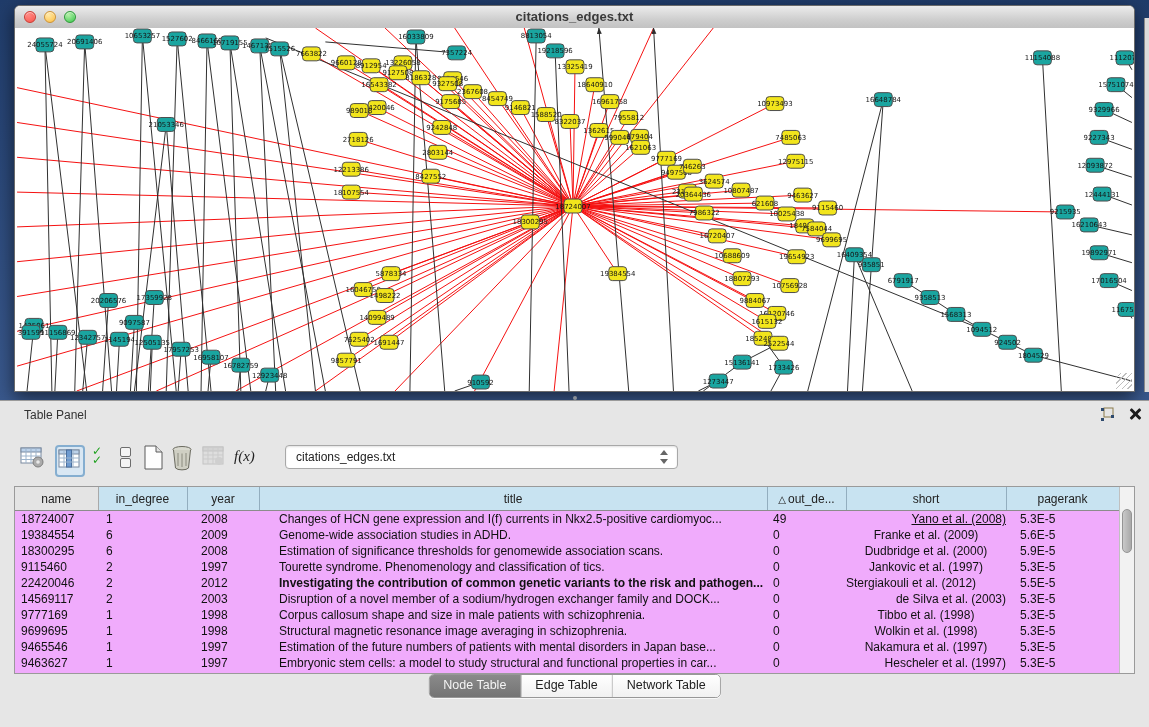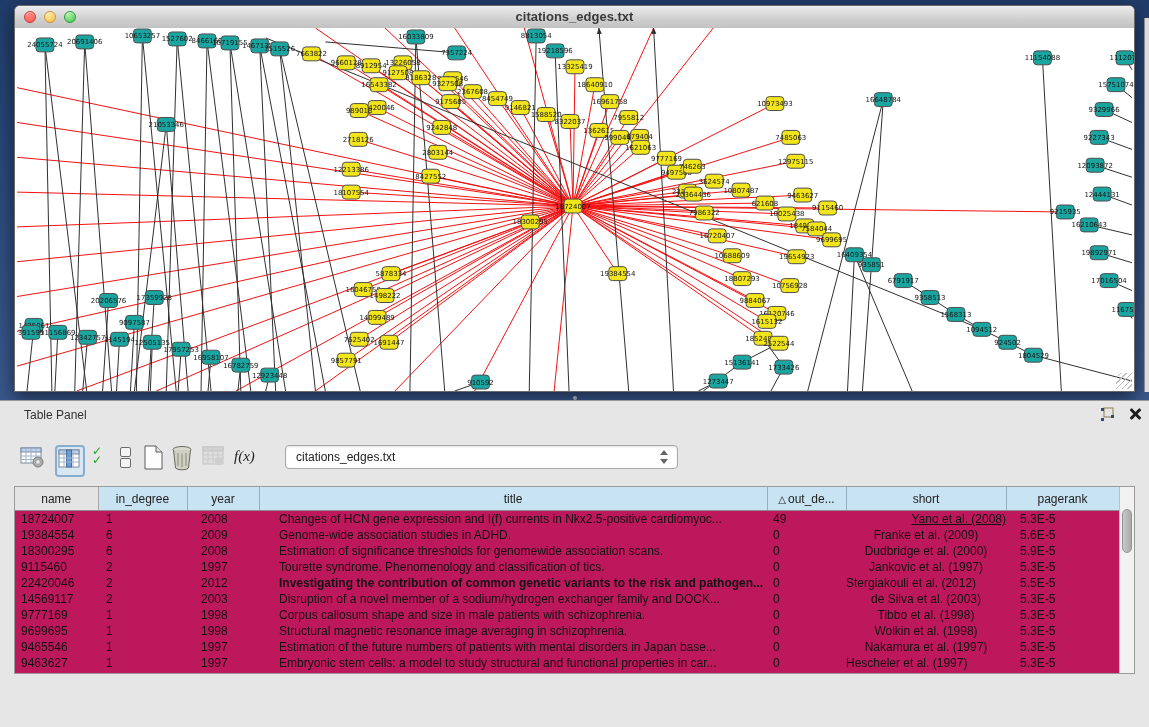--- a/index.html
+++ b/index.html
@@ -41,21 +41,21 @@
   .sqrs div{width:9px;height:8px;border:1px solid #6d6d6d;border-radius:2px;background:#f4f4f4;margin:1px 0;}
   .fx{font-family:"Liberation Serif",serif;font-style:italic;font-size:15px;color:#222;}
   .combo{position:absolute;left:285px;top:4px;width:393px;height:24px;background:#fff;
          border:1px solid #a8a8a8;border-radius:4px;box-sizing:border-box;box-shadow:inset 0 1px 2px rgba(0,0,0,.12);}
   .combo .val{position:absolute;left:10px;top:4px;font-size:12px;color:#222;}
   .stepper{position:absolute;right:8px;top:3px;width:9px;height:16px;}
   .stepper .up{position:absolute;top:1px;left:0;width:0;height:0;border-left:4px solid transparent;border-right:4px solid transparent;border-bottom:5px solid #666;}
   .stepper .dn{position:absolute;bottom:1px;left:0;width:0;height:0;border-left:4px solid transparent;border-right:4px solid transparent;border-top:5px solid #666;}
   
   .tablebox{position:absolute;left:14px;top:85px;width:1121px;height:188px;
-            background:#be185d;border:1px solid #9a9a9a;box-sizing:border-box;overflow:hidden;}
+            background:#f0abfc;border:1px solid #9a9a9a;box-sizing:border-box;overflow:hidden;}
   table.grid{border-collapse:collapse;table-layout:fixed;width:1104px;}
   table.grid th{height:21px;font-size:12px;font-weight:normal;color:#222;text-align:center;
             background:#c8e3f1;border-right:1px solid #93aebf;border-bottom:1px solid #8c8c8c;overflow:hidden;white-space:nowrap;}
   table.grid th.gray{background:#e4e4e4;border-right:1px solid #a9a9a9;}
   table.grid td{height:16px;font-size:12px;color:#111;white-space:nowrap;overflow:hidden;padding:0;}
   .sorttri{font-family:"DejaVu Sans",sans-serif;font-size:10px;margin-right:2px;}
   .vsb{position:absolute;right:0;top:0;width:15px;height:186px;background:#f2f2f2;border-left:1px solid #c0c0c0;box-sizing:border-box;}
   .vsb .thumb{position:absolute;left:2px;top:22px;width:10px;height:44px;border-radius:5px;
             background:linear-gradient(90deg,#c9c9c9,#a9a9a9);border:1px solid #949494;box-sizing:border-box;}
   
@@ -879,21 +879,21 @@
               <td style="text-align: left; padding-left: 6px;">0</td>
               <td style="">Stergiakouli et al. (2012)</td>
               <td style="text-align: left; padding-left: 14px;">5.5E-5</td>
             </tr>
             <tr>
               <td style="text-align: left; padding-left: 6px;">14569117</td>
               <td style="text-align: left; padding-left: 8px;">2</td>
               <td style="text-align: left; padding-left: 14px;">2003</td>
               <td style="text-align: left; padding-left: 20px;">Disruption of a novel member of a sodium/hydrogen exchanger family and DOCK...</td>
               <td style="text-align: left; padding-left: 6px;">0</td>
-              <td style="text-align: center; margin-top: 32px;">de Silva et al. (2003)</td>
+              <td style="text-align: right; margin-top: 32px;">de Silva et al. (2003)</td>
               <td style="text-align: left; padding-left: 14px;">5.3E-5</td>
             </tr>
             <tr>
               <td style="text-align: left; padding-left: 6px;">9777169</td>
               <td style="text-align: left; padding-left: 8px;">1</td>
               <td style="text-align: left; padding-left: 14px;">1998</td>
               <td style="text-align: left; padding-left: 20px;">Corpus callosum shape and size in male patients with schizophrenia.</td>
               <td style="text-align: left; padding-left: 6px;">0</td>
               <td style="text-align: center;">Tibbo et al. (1998)</td>
               <td style="text-align: left; padding-left: 14px;">5.3E-5</td>
@@ -915,25 +915,30 @@
               <td style="text-align: left; padding-left: 6px;">0</td>
               <td style="text-align: center;">Nakamura et al. (1997)</td>
               <td style="text-align: left; padding-left: 14px;">5.3E-5</td>
             </tr>
             <tr>
               <td style="text-align: left; padding-left: 6px;">9463627</td>
               <td style="text-align: left; padding-left: 8px;">1</td>
               <td style="text-align: left; padding-left: 14px;">1997</td>
               <td style="text-align: left; padding-left: 20px;">Embryonic stem cells: a model to study structural and functional properties in car...</td>
               <td style="text-align: left; padding-left: 6px;">0</td>
-              <td style="text-align: left;">Hescheler et al. (1997)</td>
+              <td style="text-align: right;">Hescheler et al. (1997)</td>
               <td style="text-align: left; padding-left: 14px;">5.3E-5</td>
             </tr>
           </tbody>
       </table>
       <div class="vsb">
           <div class="thumb"></div>
         </div>
     </div>
 
+    <div class="tabs" id="tabs">
+        <span class="tab on">Node Table</span>
+        <span class="tab">Edge Table</span>
+        <span class="tab">Network Table</span>
+      </div>
 
   </div>
 </div>
 
 </body></html>

